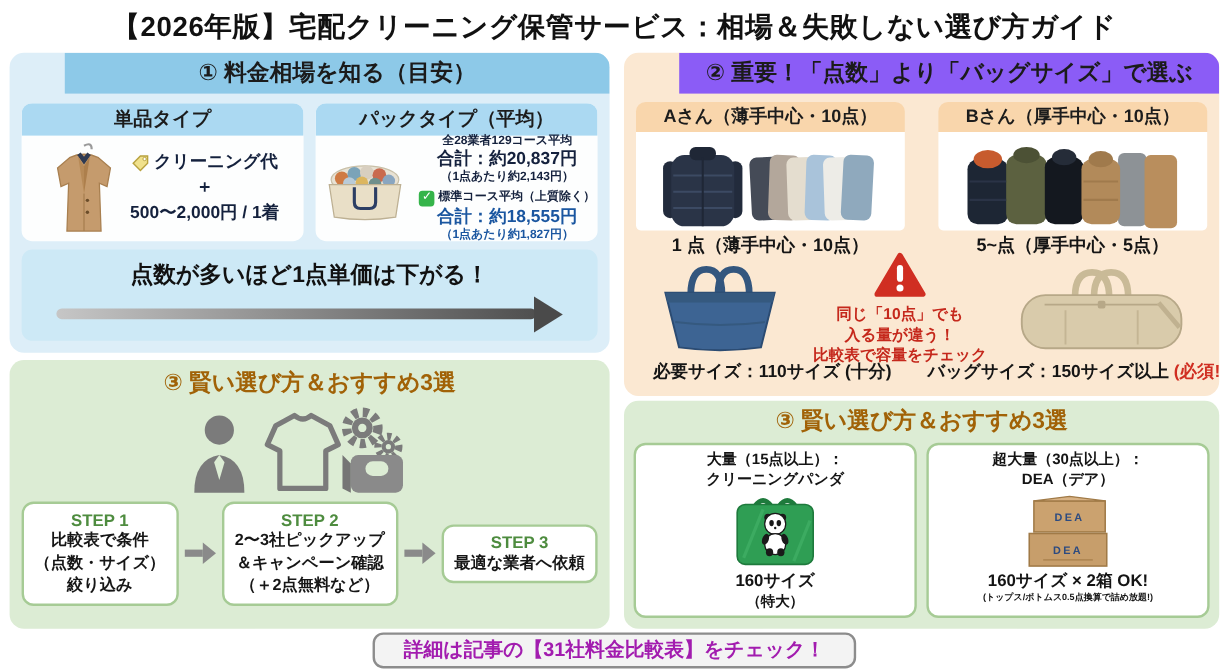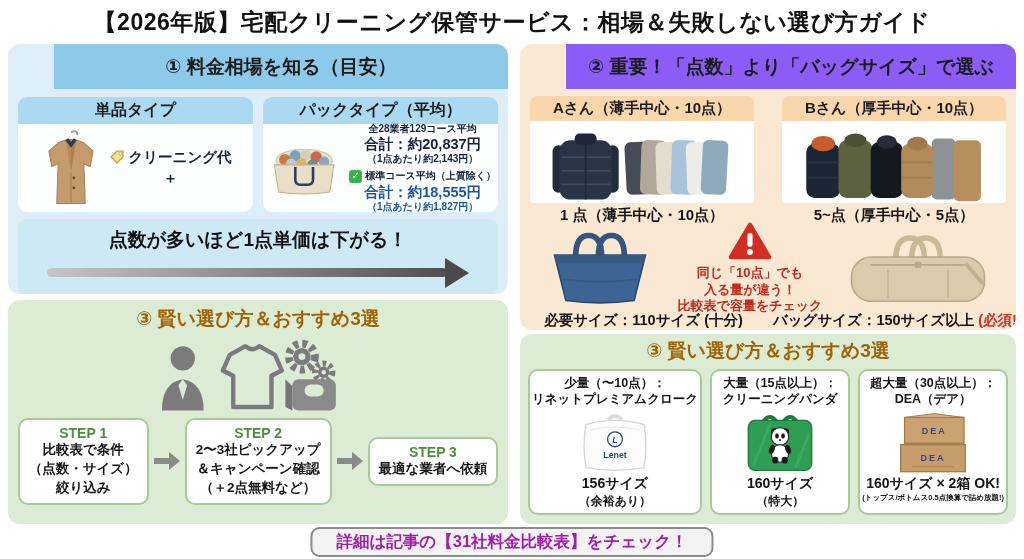--- a/index.html
+++ b/index.html
@@ -4,21 +4,21 @@
 <style>
   * { margin:0; padding:0; box-sizing:border-box; }
   html,body { background:#fff; }
   body { font-family:"Liberation Sans","DejaVu Sans",sans-serif; color:#1c1c1c; }
   #canvas { position:relative; width:1024px; height:559px; background:#ffffff; overflow:hidden; }
 
   .page-title { position:absolute; top:7px; left:0; right:0; text-align:center;
     font-size:23px; font-weight:bold; color:#111; letter-spacing:0.5px; }
 
   .panel { position:absolute; border-radius:12px; overflow:hidden; }
-  .panel-hd { height:45px; display:flex; align-items:center; justify-content:center;
+  .panel-hd { height:34px; display:flex; align-items:center; justify-content:center;
     font-size:19px; font-weight:bold; color:#1b1b1b;margin-left:46px; }
 
   
   #p1 { left:8px; top:44px; width:500px; height:250px; background:#ddeef8; }
   #p1 .panel-hd { background:#8dc9e8; }
   .cards1 { display:flex; gap:10px; padding:8px 10px 0 10px; }
   .card1 { flex:1; background:#fdfefe; border-radius:9px; overflow:hidden; }
   .card1-hd { background:#abd9f2; text-align:center; font-weight:bold; font-size:16px; padding:3px 0; }
   .card1-bd { display:flex; align-items:center; justify-content:center; gap:6px; height:88px; padding:2px; }
   .single-text { text-align:center; font-weight:bold; font-size:14.5px; color:#14213d; line-height:1.45; }
@@ -111,20 +111,21 @@
           </svg>
           <div class="single-text">
             <div class="tagrow">
               <svg width="16" height="16" viewBox="0 0 16 16">
                 <path d="M2,8 L8,2 L14,2 L14,8 L8,14 Z" fill="#f0e18c" stroke="#b8a23f" stroke-width="1.2"></path>
                 <circle cx="11.5" cy="4.5" r="1.4" fill="#fff" stroke="#b8a23f" stroke-width="0.8"></circle>
               </svg>
               <span>クリーニング代</span>
             </div>
             <div>＋</div>
+            <div>500〜2,000円 / 1着</div>
           </div>
         </div>
       </div>
 
       <div class="card1">
         <div class="card1-hd">パックタイプ（平均）</div>
         <div class="card1-bd">
           <svg width="104" height="78" viewBox="0 0 150 104">
             <ellipse cx="75" cy="38" rx="54" ry="22" fill="#e8e2d4" stroke="#c9c0a8" stroke-width="2"></ellipse>
             <circle cx="38" cy="36" r="11" fill="#cf7a43"></circle>
@@ -308,36 +309,20 @@
         <div class="step-line">最適な業者へ依頼</div>
       </div>
     </div>
   </div>
 
   <div class="panel" id="p4">
     <div class="hd-green" style="padding-top:4px;">③ 賢い選び方＆おすすめ3選</div>
 
     <div class="cards4">
 
-      <div class="card4">
-        <div class="c4-t">少量（〜10点）：</div>
-        <div class="c4-t">リネットプレミアムクローク</div>
-        <div class="c4-img">
-          <svg width="90" height="62" viewBox="0 0 110 92">
-            <path d="M45,13 Q55,2 65,13" stroke="#dedede" stroke-width="6" fill="none"></path>
-            <path d="M12,20 Q55,8 98,20 Q104,52 98,84 Q55,92 12,84 Q6,52 12,20 Z" fill="#fcfcfc" stroke="#d5d5d5" stroke-width="2"></path>
-            <path d="M18,28 Q55,20 92,28" stroke="#ececec" stroke-width="2" fill="none"></path>
-            <circle cx="55" cy="42" r="11" fill="none" stroke="#2d4b80" stroke-width="2"></circle>
-            <text x="55" y="47" font-size="13" font-style="italic" font-weight="bold" fill="#2d4b80" text-anchor="middle">L</text>
-            <text x="55" y="70" font-size="13" font-weight="bold" fill="#2d4b80" text-anchor="middle">Lenet</text>
-          </svg>
-        </div>
-        <div class="c4-size">156サイズ</div>
-        <div class="c4-note">（余裕あり）</div>
-      </div>
 
       <div class="card4">
         <div class="c4-t">大量（15点以上）：</div>
         <div class="c4-t">クリーニングパンダ</div>
         <div class="c4-img">
           <svg width="82" height="62" viewBox="0 0 110 92">
             <path d="M30,16 Q40,2 50,16" stroke="#1e7a3c" stroke-width="6" fill="none"></path>
             <path d="M60,16 Q70,2 80,16" stroke="#1e7a3c" stroke-width="6" fill="none"></path>
             <rect x="8" y="14" width="94" height="74" rx="10" fill="#2f9e54" stroke="#1e7a3c" stroke-width="2"></rect>
             <path d="M16,80 L40,20" stroke="#3cab61" stroke-width="4"></path>

